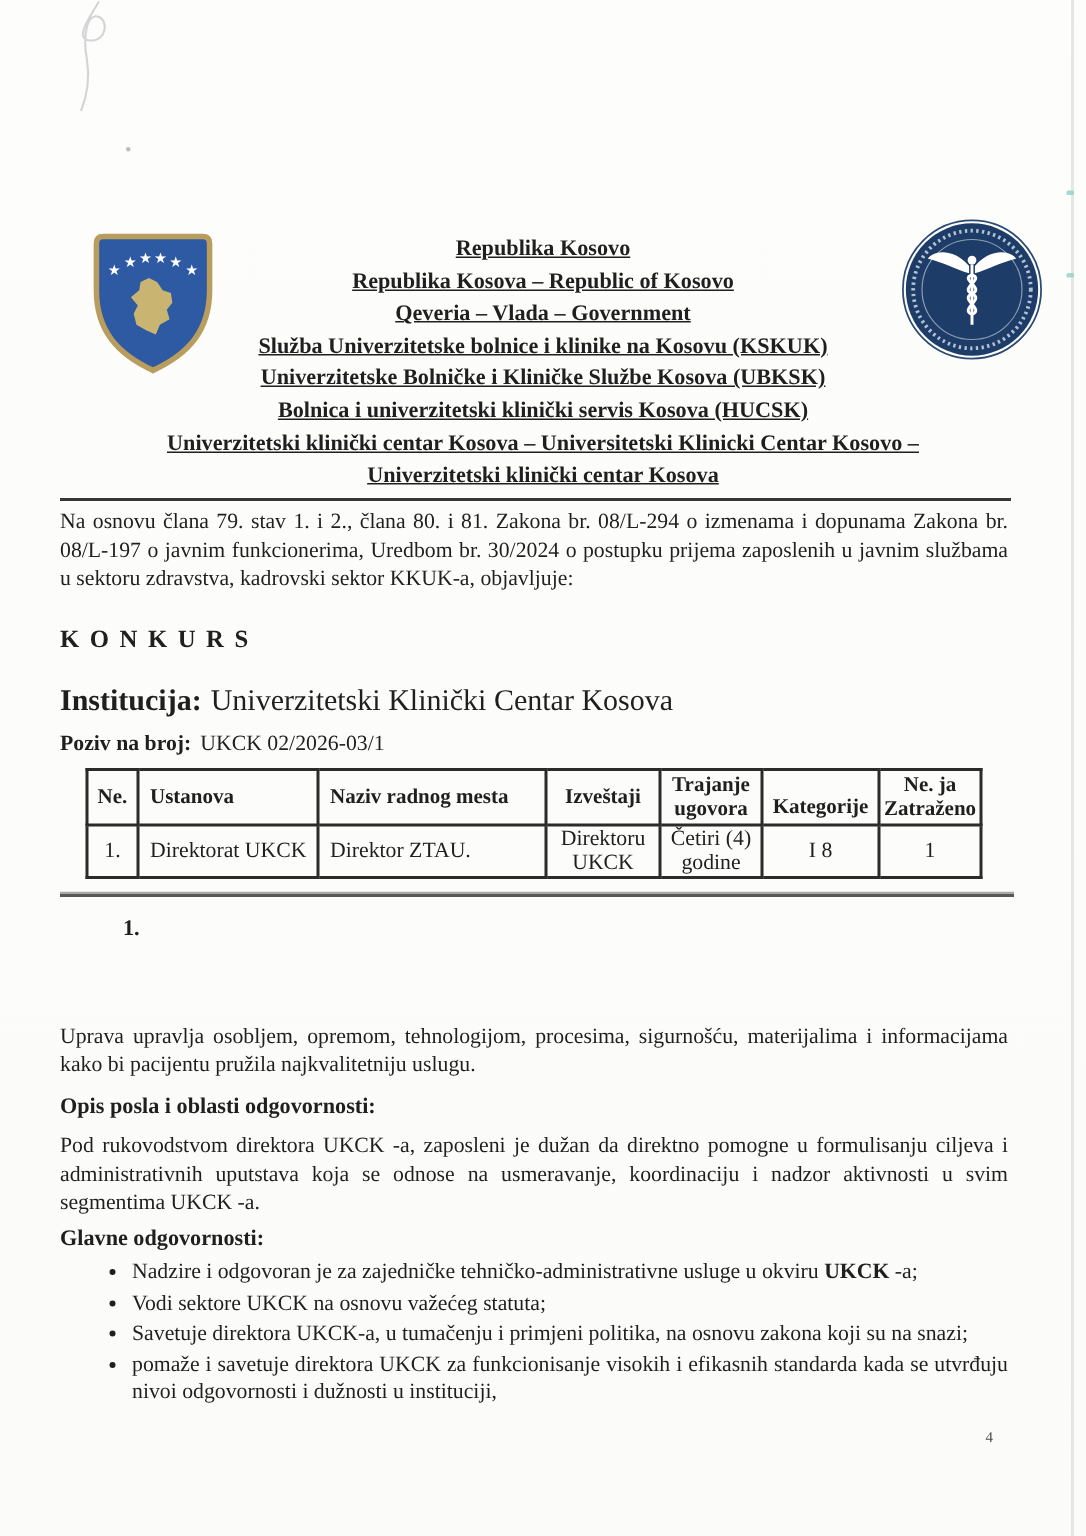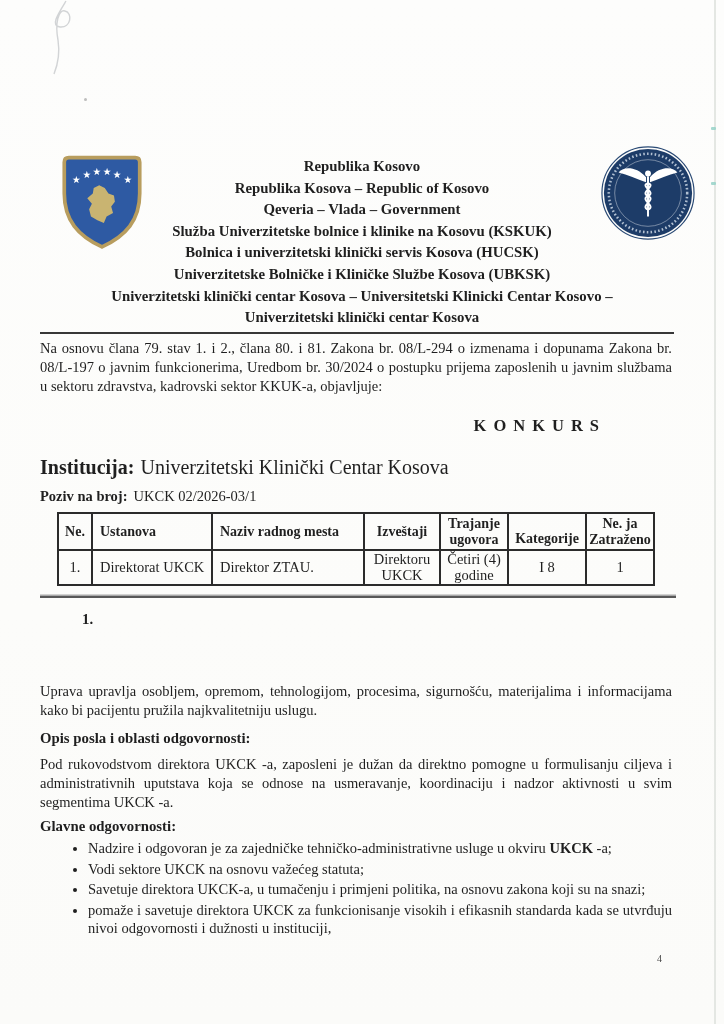--- a/index.html
+++ b/index.html
@@ -8,25 +8,25 @@
     background:linear-gradient(180deg,#fdfdfc 0%,#fcfcfa 60%,#fbfbf9 100%);
     font-family:"Liberation Serif",serif;color:#1f1f1f;overflow:hidden;
   }
   .abs{position:absolute;}
   
   .pen-mark{left:22px;top:0;}
   .corner-dot{left:84px;top:98px;width:3px;height:3px;background:#8a8a8a;border-radius:50%;opacity:.55;}
   .emblem{left:56px;top:149px;width:92px;height:102px;}
   .seal{left:599px;top:144px;width:98px;height:98px;}
   .header-text{left:40px;right:40px;top:156px;text-align:center;font-weight:bold;
-    font-size:14.8px;line-height:21.6px;}
+    font-size:14.8px;line-height:21.6px;text-decoration:underline;}
   .rule1{left:40px;top:332px;width:634px;height:2px;background:#373737;}
   
   .intro{left:40px;top:339px;width:632px;font-size:14.5px;line-height:19px;text-align:justify;}
-  .title{left:40px;top:416px;width:566px;text-align:right;font-weight:bold;
+  .title{left:40px;top:416px;width:566px;text-align:left;font-weight:bold;
     font-size:16.5px;letter-spacing:7px;}
   .inst{left:40px;top:456px;font-size:20px;}
   .ref{left:40px;top:488px;font-size:14.5px;}
   .lbl{font-weight:bold;}
   .val{margin-left:6px;}
   
   .vtable{left:57px;top:512px;}
   table{border-collapse:collapse;table-layout:fixed;width:596px;}
   th,td{border:2px solid #2b2b2b;overflow:hidden;}
   th{font-size:14px;line-height:15.5px;padding:2px 2px;vertical-align:middle;text-align:center;font-weight:bold;}
@@ -76,22 +76,22 @@
         <text x="78" y="36">★</text>
     </g>
     <path d="M47 38 L53 41 L57 47 L63 49 L64 56 L60 61 L62 68 L55 72 L52 79 L45 76 L38 72 L36 64 L39 58 L34 52 L40 47 L41 41 Z" fill="#c9b471"></path>
   </svg>
 
   <div class="abs header-text">
     <div>Republika Kosovo</div>
     <div>Republika Kosova – Republic of Kosovo</div>
     <div>Qeveria – Vlada – Government</div>
     <div>Služba Univerzitetske bolnice i klinike na Kosovu (KSKUK)</div>
+    <div>Univerzitetske Bolničke i Kliničke Službe Kosova (UBKSK)</div>
     <div>Bolnica i univerzitetski klinički servis Kosova (HUCSK)</div>
-    <div>Univerzitetske Bolničke i Kliničke Službe Kosova (UBKSK)</div>
     <div>Univerzitetski klinički centar Kosova – Universitetski Klinicki Centar Kosovo –</div>
     <div>Univerzitetski klinički centar Kosova</div>
   </div>
 
   <svg class="abs seal" viewBox="0 0 100 100">
     <circle cx="50" cy="50" r="47" fill="none" stroke="#2a4a75" stroke-width="1.2"></circle>
     <circle cx="50" cy="50" r="45" fill="#1d3c68"></circle>
     <circle cx="50" cy="50" r="40" fill="none" stroke="#d8e2ee" stroke-width="2.6" stroke-dasharray="1.6 2.3" opacity="0.8"></circle>
     <circle cx="50" cy="50" r="34" fill="none" stroke="#ffffff" stroke-width="0.8" opacity="0.5"></circle>
     <g>

